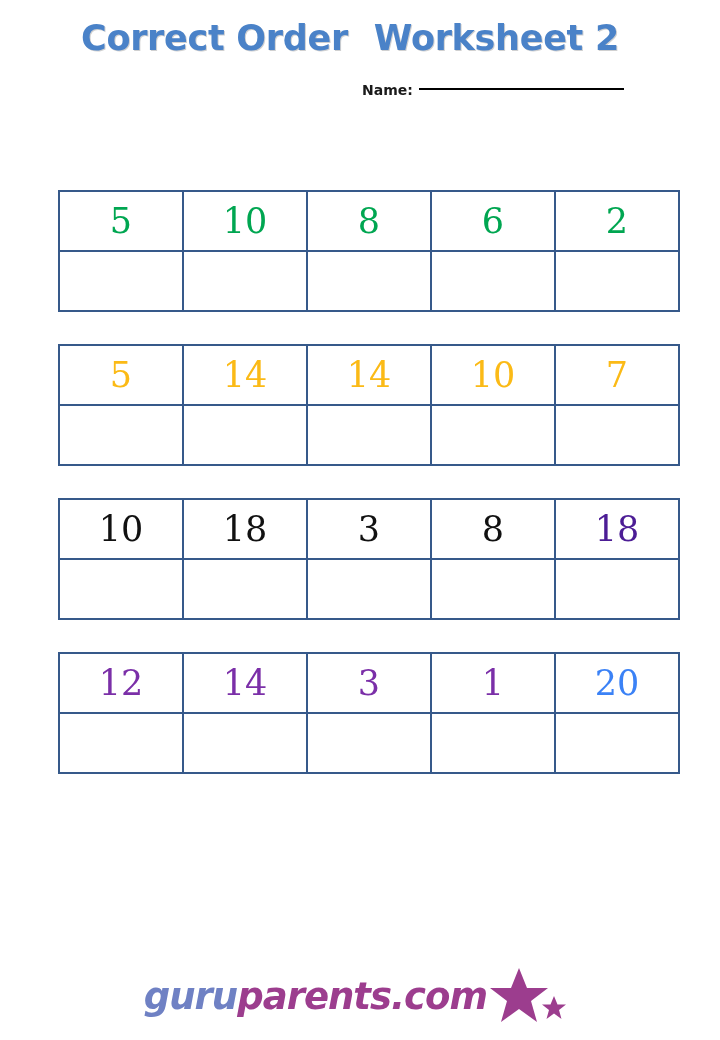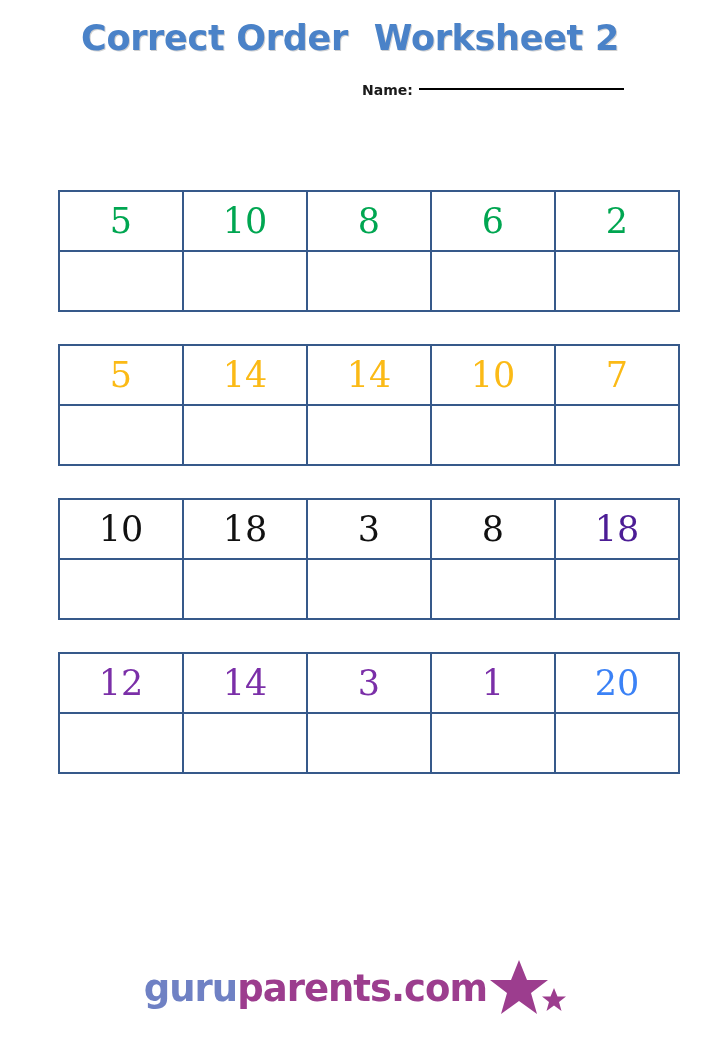--- a/index.html
+++ b/index.html
@@ -99,23 +99,24 @@
     line-height: 58px;
   }
   .order-table tr.blanks td {
     height: 58px;
   }
 
   
   .footer {
     position: absolute;
     left: 0;
-    bottom: 8px;
+    bottom: 0;
     width: 583px;
     height: 80px;
+    font-style: italic;
   }
   .logo {
     position: absolute;
     right: 16px;
     bottom: 12px;
     display: flex;
     align-items: center;
   }
   .logo-text {
     font-family: "DejaVu Sans", sans-serif;

